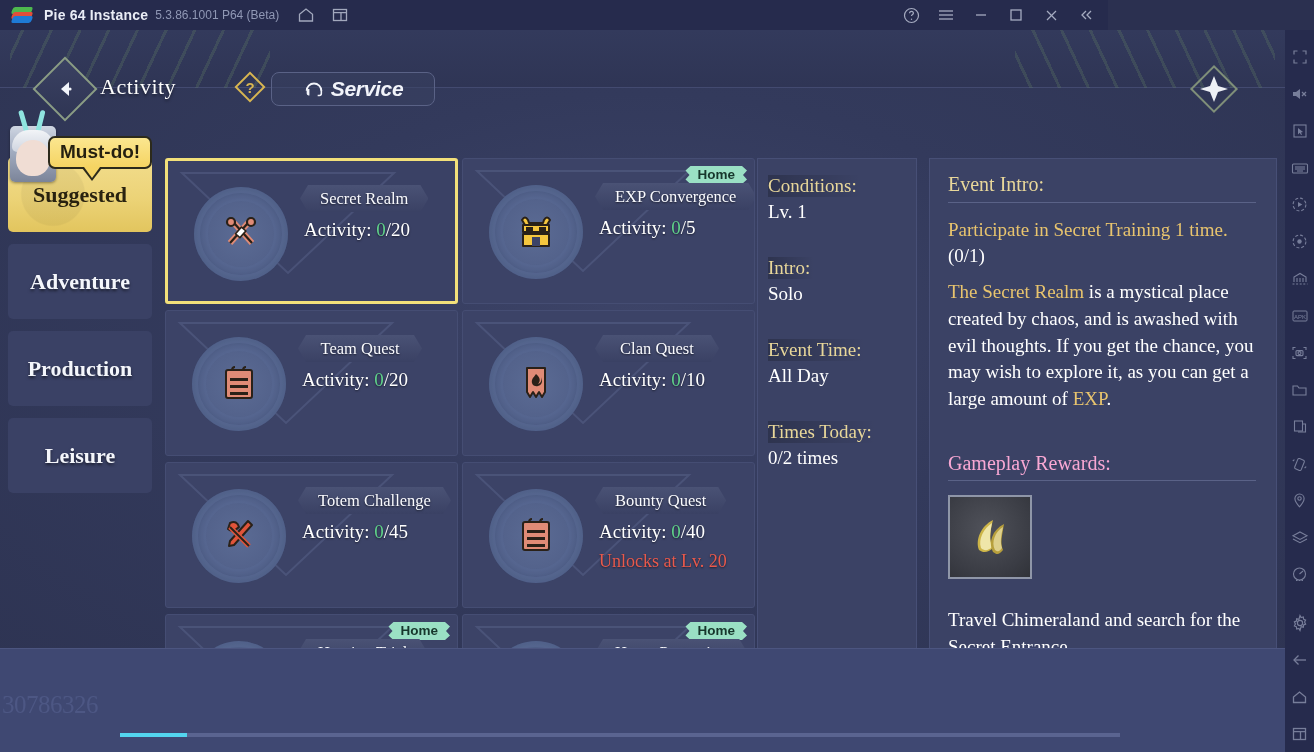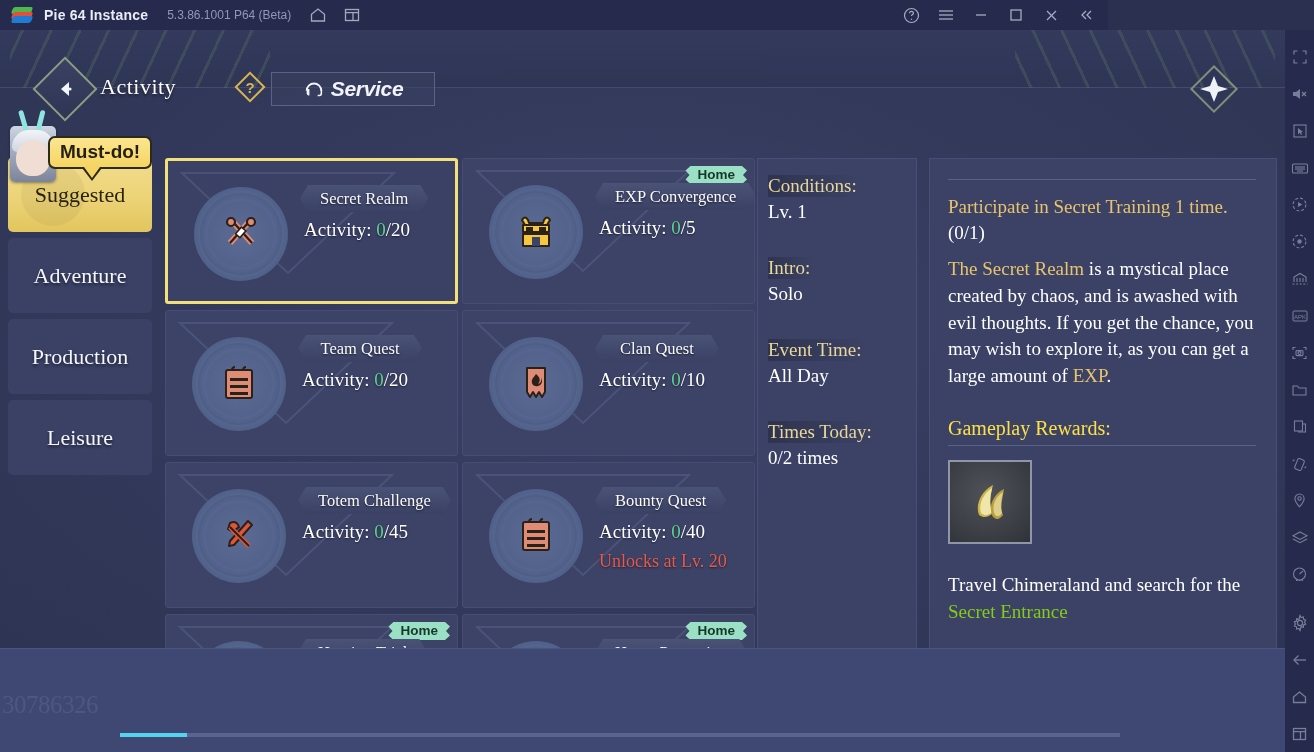--- a/index.html
+++ b/index.html
@@ -27,21 +27,21 @@
     border-radius: 2px / 3px;
     transform: skewX(-20deg);
   }
   .bs-logo .l3 { top: 10px; background: #1e7bd6; }
   .bs-logo .l2 { top: 6px;  background: #e24f3a; }
   .bs-logo .l1 { top: 1px;  background: #4eb84e; }
   .win-title {
     margin-left: 12px; color: #e9ecf5; font-size: 14px; font-weight: 600;
     letter-spacing: .2px;
   }
-  .win-ver { margin-left: 19px; color: #9098b5; font-size: 12px; }
+  .win-ver { margin-left: 7px; color: #9098b5; font-size: 12px; }
   .tb-icons { margin-left: 18px; display: flex; gap: 16px; align-items: center; }
   .tb-ic { width: 18px; height: 18px; opacity: .78; cursor: pointer; }
   .tb-ic svg { display: block; }
   .tb-right {
     position: absolute; right: 6px; top: 0; height: 30px;
     display: flex; align-items: center; gap: 3px;
   }
   .tb-btn {
     width: 32px; height: 28px; display: flex; align-items: center; justify-content: center;
     opacity: .8; cursor: pointer;
@@ -109,21 +109,21 @@
     position: absolute; inset: 2px; transform: rotate(45deg);
     border: 2px solid #d7b551;
   }
   .help-diamond .qm {
     position: absolute; inset: 0; display: flex; align-items: center; justify-content: center;
     color: #d7b551; font-size: 15px; font-weight: 700;
     font-family: "Liberation Sans", sans-serif;
   }
   .service-btn {
     position: absolute; left: 271px; top: 42px; width: 164px; height: 34px;
-    border: 1px solid #5a6286; border-radius: 0;
+    border: 1px solid #5a6286; border-radius: 8px;
     background: rgba(58,65,98,.5);
     display: flex; align-items: center; justify-content: center; gap: 6px;
     cursor: pointer;
   }
   .service-btn .hs { width: 22px; height: 22px; }
   .service-btn .lbl {
     color: #f2f4fa; font-size: 21px; font-style: italic; font-weight: 700;
     font-family: "Liberation Sans", sans-serif; letter-spacing: -.3px;
   }
   .close-x {
@@ -140,26 +140,26 @@
     position: absolute; right: 18px; top: 86px;
     text-align: right; line-height: 1.45;
   }
   .timers .row { display: flex; justify-content: flex-end; gap: 6px; }
   .timers .k { color: #c9d0e4; font-size: 13px; }
   .timers .v { color: #dde2ef; font-size: 12px; min-width: 96px; text-align: left; }
 
   
   .cats { position: absolute; left: 8px; top: 127px; width: 144px; }
   .cat {
-    height: 75px; margin-bottom: 6px; border-radius: 5px;
+    height: 75px; margin-bottom: 12px; border-radius: 5px;
     background: #3a4165;
     display: flex; align-items: center; justify-content: center;
     color: #f4f6fb; font-size: 22px; cursor: pointer;
     text-shadow: 0 2px 3px #0008;
-    position: relative; overflow: hidden;
+    position: relative; overflow: hidden; font-weight: bold;
   }
   .cat.active {
     background: linear-gradient(180deg,#f2dd8d 0%,#ecd377 55%,#e2c55e 100%);
     color: #2a2310; text-shadow: none;
   }
   .cat.active::after {
     content:""; position: absolute; left: -10px; top: -18px; width: 110px; height: 110px;
     border-radius: 50%;
     background: radial-gradient(circle,#00000018 0 40%, transparent 42%);
     opacity: .5;
@@ -289,29 +289,29 @@
   .intro {
     flex: 1; background: #3b4265; border: 1px solid #474f76;
     padding: 14px 20px 0 18px; position: relative; overflow: hidden;
   }
   .intro .hdr { color: #e8d79a; font-size: 20px; }
   .intro .rule { height: 1px; background: #5a6287; margin: 6px 0 14px; }
   .intro .task { color: #e8c46e; font-size: 19px; line-height: 1.38; }
   .intro .task .cnt { color: #ffffff; }
   .intro .body { color: #ffffff; font-size: 19px; line-height: 1.4; margin-top: 10px; }
   .intro .body .hl { color: #e8c46e; }
-  .intro .rewardHdr { color: #fde047; font-size: 20px; margin-top: 28px; }
+  .intro .rewardHdr { color: #f9a8d4; font-size: 20px; margin-top: 40px; }
   .intro .rewardItem {
     margin-top: 14px; width: 84px; height: 84px;
     border: 2px solid #8f96a8;
     background: radial-gradient(circle at 45% 40%, #50525a 0%, #3a3c44 70%, #303238 100%);
     display: flex; align-items: center; justify-content: center;
   }
   .intro .foot { color: #ffffff; font-size: 19px; line-height: 1.4; margin-top: 28px; }
-  .intro .foot .hl { color: #84cc16; }
+  .intro .foot .hl { color: #ffffff; }
 
   
   .bottom {
     position: absolute; left: 0; bottom: 0; width: 1285px; height: 104px;
     background: #3f4872;
     border-top: 1px solid #4c5580;
   }
   .wmark {
     position: absolute; left: 2px; top: 42px;
     color: #4d5784; font-size: 25px; letter-spacing: -.5px;
@@ -585,20 +585,21 @@
         <div class="v">Lv. 1</div>
         <div class="h">Intro:</div>
         <div class="v">Solo</div>
         <div class="h">Event Time:</div>
         <div class="v">All Day</div>
         <div class="h">Times Today:</div>
         <div class="v">0/2 times</div>
       </div>
 
       <div class="intro">
+        <div class="hdr">Event Intro:</div>
         <div class="rule"></div>
         <div class="task">
           <span>Participate in Secret Training 1 time.</span>
           <span class="cnt">(0/1)</span>
         </div>
         <div class="body">
           <span class="hl">The Secret Realm</span><span> is a mystical place created by chaos, and is awashed with evil thoughts. If you get the chance, you may wish to explore it, as you can get a large amount of </span><span class="hl">EXP</span><span>.</span>
         </div>
         <div class="rewardHdr">Gameplay Rewards:</div>
         <div class="rule" style="margin-top:5px"></div>

